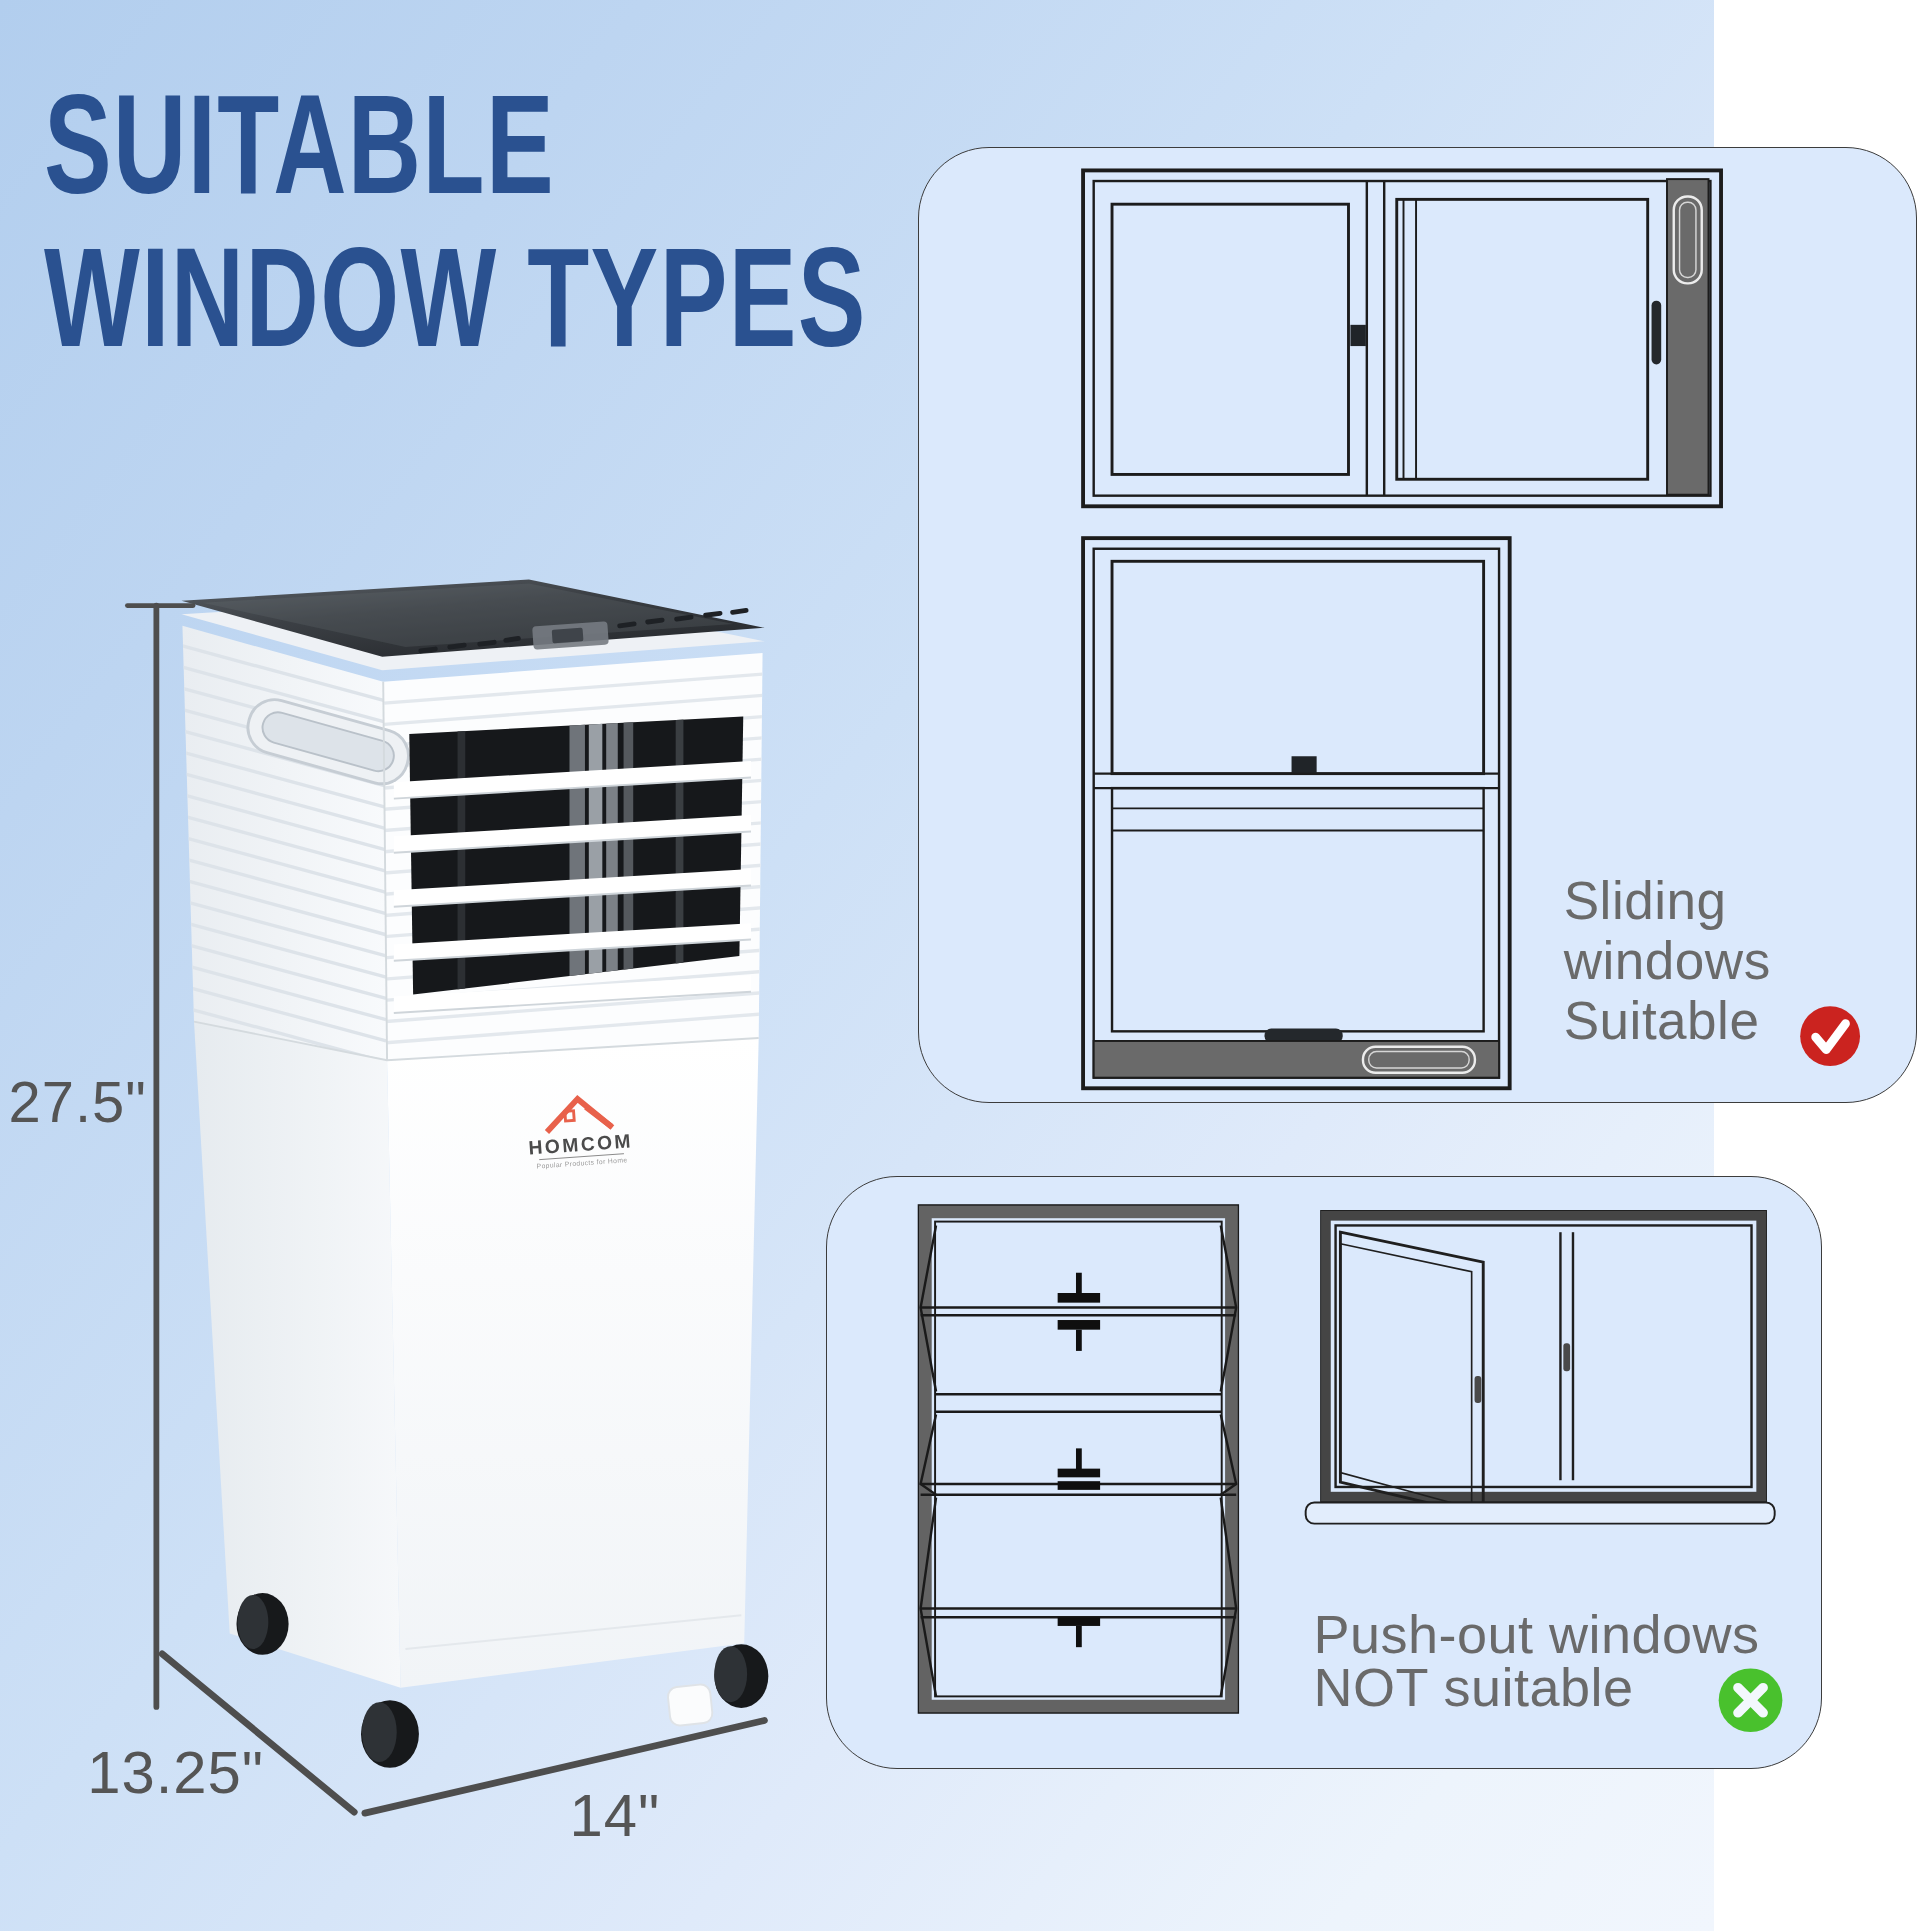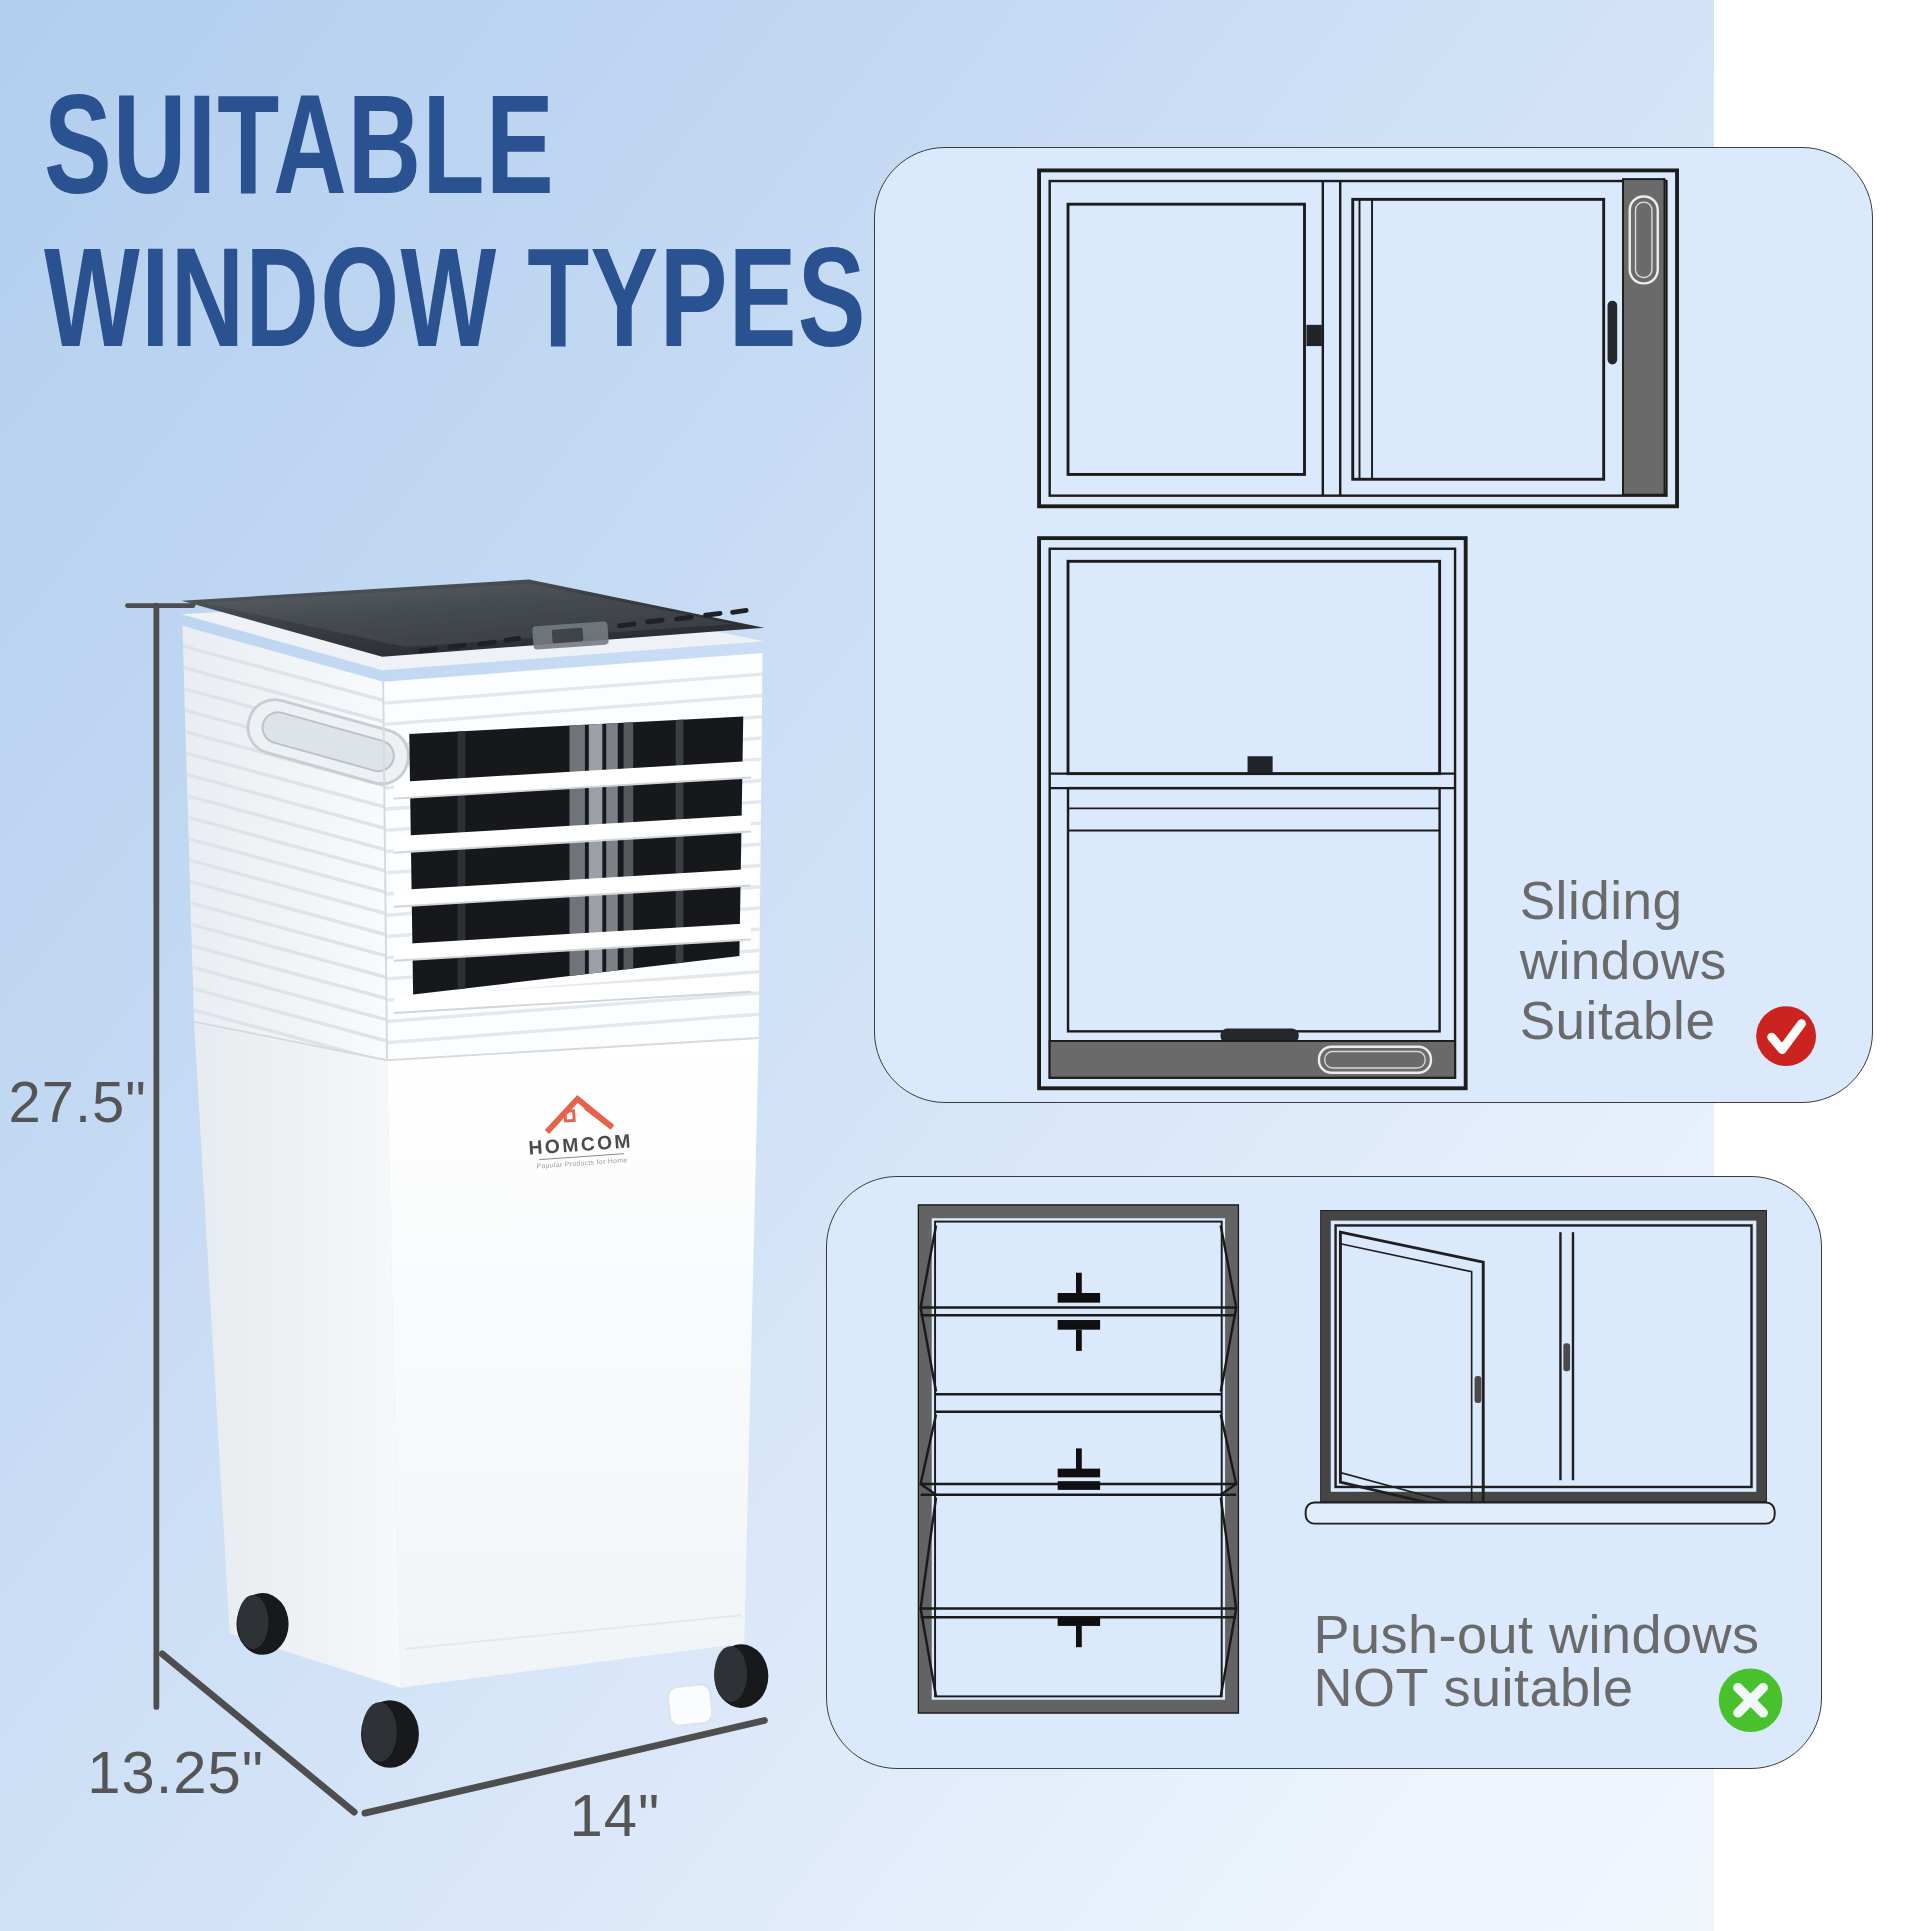--- a/index.html
+++ b/index.html
@@ -3,21 +3,21 @@
 <meta charset="utf-8">
 <style>
   html,body{margin:0;padding:0;}
   body{width:1931px;height:1931px;overflow:hidden;font-family:"Liberation Sans",sans-serif;}
   .stage{position:relative;width:1714px;height:1931px;
     background:linear-gradient(128deg,#b2ceee 0%,#bdd5f1 20%,#cde0f6 45%,#dfeafa 68%,#edf4fc 88%,#f1f6fd 100%);text-decoration:underline;}
   .title{position:absolute;left:44px;top:68px;color:#2a5190;font-weight:bold;
     font-size:141px;line-height:153px;letter-spacing:1.9px;white-space:nowrap;
     transform:scaleX(0.72);transform-origin:left top;}
   .panel{position:absolute;background:#dbe9fc;border:1.9px solid #3c3c3c;border-radius:71px;}
-  .panel.p1{left:874px;top:147px;width:997px;height:954px;}
+  .panel.p1{left:918px;top:147px;width:997px;height:954px;}
   .panel.p2{left:826px;top:1176px;width:994px;height:591px;}
   .panel svg,.productwrap svg{position:absolute;left:0;top:0;}
   .productwrap{position:absolute;left:0;top:425px;width:917px;height:1506px;}
   text{font-family:"Liberation Sans",sans-serif;}
   .dim{fill:#555555;letter-spacing:1px;}
   .cap{fill:#6a6a6a;letter-spacing:0.5px;}
 </style>
 </head>
 <body>
 

